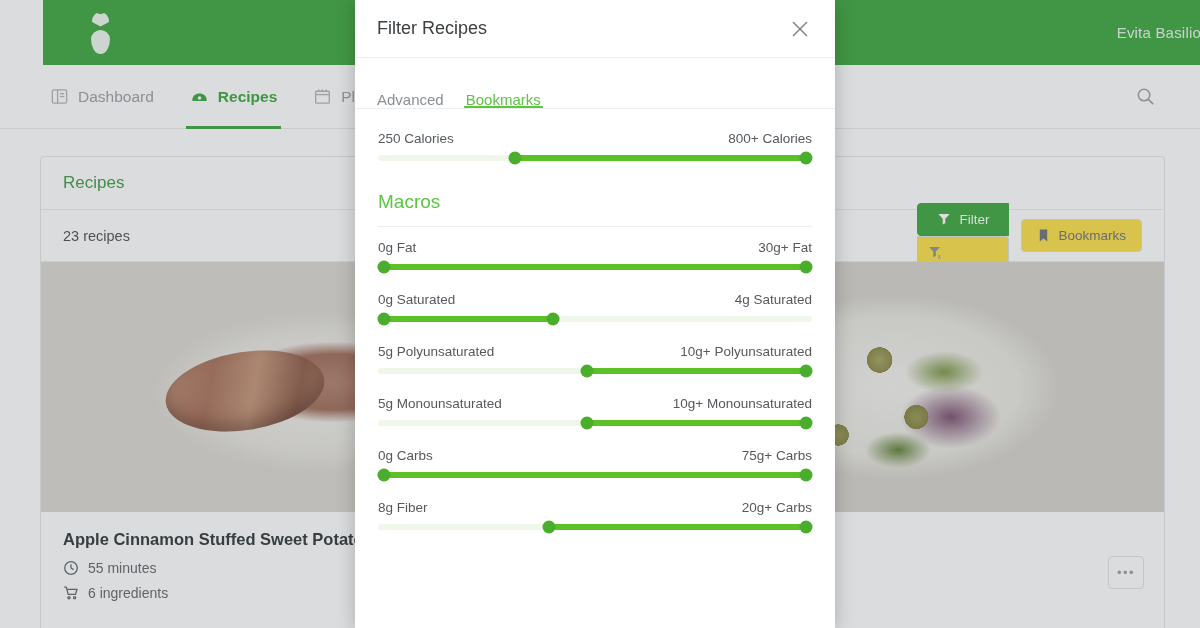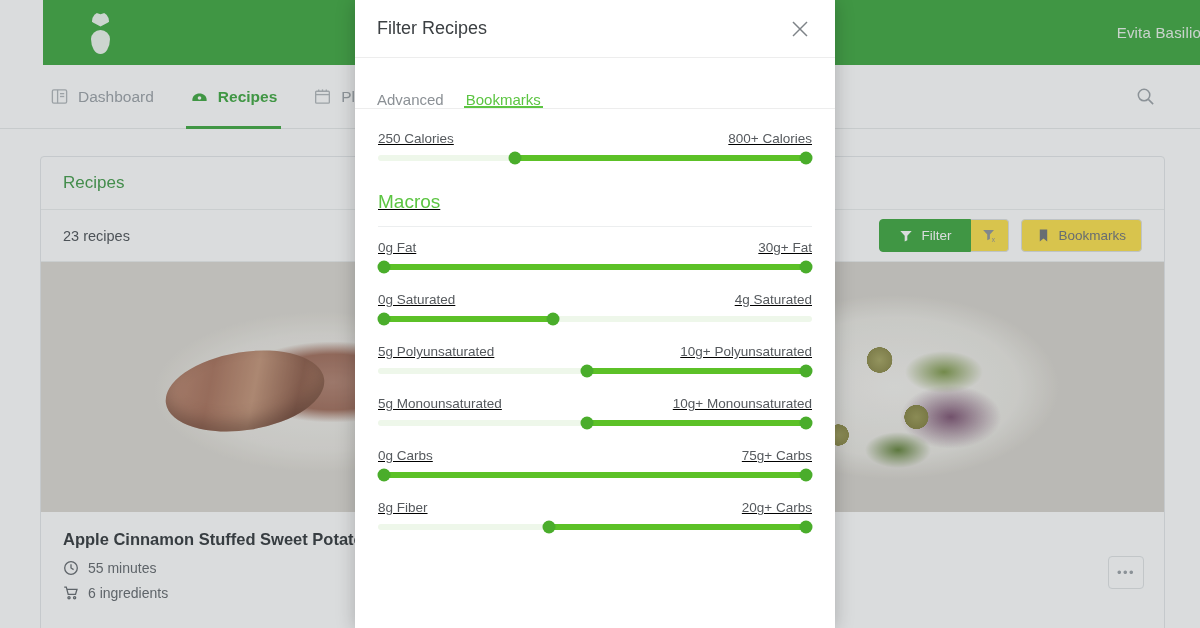--- a/index.html
+++ b/index.html
@@ -82,21 +82,21 @@
   .sub-actions { margin-left: auto; display: flex; align-items: center; gap: 12px; }
   .btn {
     height: 33px; display: inline-flex; align-items: center; gap: 8px;
     border-radius: 4px; font-size: 13.5px; padding: 0 15px; cursor: pointer;
     border: 1px solid #dcdfe1; background: #fde047; color: #6c7176;
   }
   .btn-green {
     background: #3aa63c; border-color: #3aa63c; color: #ffffff; padding: 0 19px;
   }
   .btn-sq { padding: 0 11px; }
-  .btn-group { display: flex; }
+  .btn-group { display: flex; flex-direction: column; }
   .btn-group .btn:first-child { border-top-right-radius: 0; border-bottom-right-radius: 0; }
   .btn-group .btn:last-child { border-top-left-radius: 0; border-bottom-left-radius: 0; border-left: none; }
 
   .cards { display: flex; padding: 0; }
   .card { width: 50%; }
   .card-img { height: 250px; position: relative; overflow: hidden; }
   .img-potato {
     width: 100%; height: 100%;
     background:
       radial-gradient(ellipse 140px 58px at 52% 48%, #b07f6d 0%, #a06b58 48%, rgba(160,107,88,0) 70%),
@@ -173,21 +173,21 @@
   .tab {
     display: flex; align-items: flex-end; padding: 0 11px; font-size: 15px;
     color: #8b9095; cursor: pointer; position: relative;
   }
   .tab:first-child { padding-left: 0; }
   .tab.active { color: #5cc542; }
   .tab.active::after {
     content:""; position: absolute; left: 9px; right: 9px; bottom: 0;
     height: 2.5px; background: #5cc542;
   }
-  .modal-body { padding: 22px 23px 0 23px; text-decoration: underline; }
+  .modal-body { padding: 22px 23px 0 23px; }
 
   .slider-row { margin-bottom: 22px; }
   .slider-labels {
     display: flex; justify-content: space-between;
     font-size: 13.5px; color: #55595d; margin-bottom: 9px;
   }
   .track {
     position: relative; height: 6px; border-radius: 3px; background: #eef7ea;
   }
   .fill { position: absolute; top: 0; height: 6px; background: #5cc127; border-radius: 3px; }

